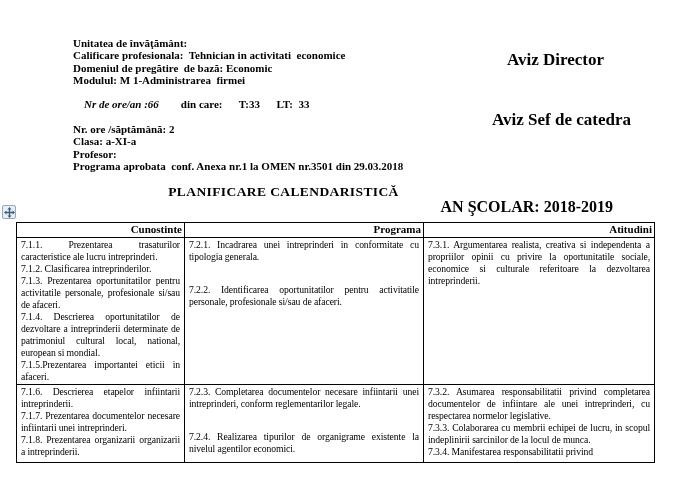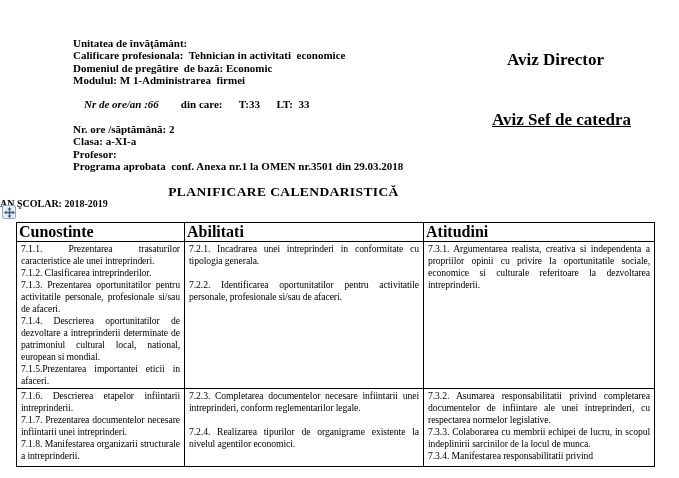--- a/index.html
+++ b/index.html
@@ -15,59 +15,59 @@
   
   .info {
     position:absolute; left:36px; top:37px;
     font-weight:bold; font-size:11px; line-height:12.3px;
   }
   .info .line { white-space:pre;margin-left:37px; }
   .it { font-style:italic; }
 
   .aviz { position:absolute; font-weight:bold; font-size:17px; white-space:pre; }
   .aviz-director { left:507px; top:50px; }
-  .aviz-sef { left:492px; top:110px;text-decoration:underline; }
+  .aviz-sef { left:492px; top:110px; }
 
   .title {
     position:absolute; top:184px; left:0; width:567px;
     text-align:center; font-weight:bold; font-size:13.5px; letter-spacing:0.4px;
   }
   .subtitle {
     position:absolute; top:198px; left:0; width:613px;
-    text-align:left; font-weight:bold; font-size:10px;
+    text-align:right; font-weight:bold; font-size:16px;
   }
 
   
   .move-handle {
     position:absolute; left:2px; top:205px;
     width:14px; height:14px;
     border:1px solid #9aa7b8; border-radius:2px;
     background:#e8eef5;
     display:flex; align-items:center; justify-content:center;
     cursor:move;
   }
 
   
   .table-wrap { position:absolute; left:16px; top:222px; }
   table { border-collapse:collapse; table-layout:fixed; width:638px; }
   th, td { border:1px solid #000; vertical-align:top; }
   th {
-    font-size:16px; font-weight:bold; text-align:left;
+    font-size:11px; font-weight:bold; text-align:right;
     padding:0 2px;
   }
   tr.hdr   { height:15px; }
   tr.row1  { height:135px; }
   tr.row2  { height:78px; }
   td {
     font-size:9.7px; line-height:12px; letter-spacing:-0.1px;
     padding:1px 4px 1px 4px;
     text-align:justify;
   }
   .para { }
-  .para.gap { margin-top:12px; }
+  .para.gap { margin-top:21px; }
 </style>
 </head>
 <body>
 
 <div class="info">
   <div class="line">Unitatea de învăţământ:</div>
   <div class="line">Calificare profesionala:  Tehnician in activitati  economice</div>
   <div class="line">Domeniul de pregătire  de bază: Economic</div>
   <div class="line">Modulul: M 1-Administrarea  firmei</div>
   <div class="line">
@@ -96,44 +96,44 @@
 <div class="table-wrap">
   <table>
     <colgroup>
       <col style="width:168px">
       <col style="width:239px">
       <col style="width:231px">
     </colgroup>
     <tbody>
         <tr class="hdr">
       <th>Cunostinte</th>
-      <th>Abilitati</th>
+      <th>Programa</th>
       <th>Atitudini</th>
     </tr>
     <tr class="row1">
       <td>
-        <div class="para">7.1.1. Prezentarea trasaturilor caracteristice ale unei intreprinderi.</div>
+        <div class="para">7.1.1. Prezentarea trasaturilor caracteristice ale lucru intreprinderi.</div>
         <div class="para">7.1.2. Clasificarea intreprinderilor.</div>
         <div class="para">7.1.3. Prezentarea oportunitatilor pentru activitatile personale, profesionale si/sau de afaceri.</div>
         <div class="para">7.1.4. Descrierea oportunitatilor de dezvoltare a intreprinderii determinate de patrimoniul cultural local, national, european si mondial.</div>
         <div class="para">7.1.5.Prezentarea importantei eticii in afaceri.</div>
       </td>
       <td>
         <div class="para">7.2.1. Incadrarea unei intreprinderi in conformitate cu tipologia generala.</div>
         <div class="para gap">7.2.2. Identificarea oportunitatilor pentru activitatile personale, profesionale si/sau de afaceri.</div>
       </td>
       <td>
         <div class="para">7.3.1. Argumentarea realista, creativa si independenta a propriilor opinii cu privire la oportunitatile sociale, economice si culturale referitoare la dezvoltarea intreprinderii.</div>
       </td>
     </tr>
     <tr class="row2">
       <td>
         <div class="para">7.1.6. Descrierea etapelor infiintarii intreprinderii.</div>
         <div class="para">7.1.7. Prezentarea documentelor necesare infiintarii unei intreprinderi.</div>
-        <div class="para">7.1.8. Manifestarea organizarii structurale a intreprinderii.</div>
+        <div class="para">7.1.8. Prezentarea organizarii organizarii a intreprinderii.</div>
       </td>
       <td>
         <div class="para">7.2.3. Completarea documentelor necesare infiintarii unei intreprinderi, conform reglementarilor legale.</div>
         <div class="para gap">7.2.4. Realizarea tipurilor de organigrame existente la nivelul agentilor economici.</div>
       </td>
       <td>
         <div class="para">7.3.2. Asumarea responsabilitatii privind completarea documentelor de infiintare ale unei intreprinderi, cu respectarea normelor legislative.</div>
         <div class="para">7.3.3. Colaborarea cu membrii echipei de lucru, in scopul indeplinirii sarcinilor de la locul de munca.</div>
         <div class="para">7.3.4. Manifestarea responsabilitatii privind</div>
       </td>

